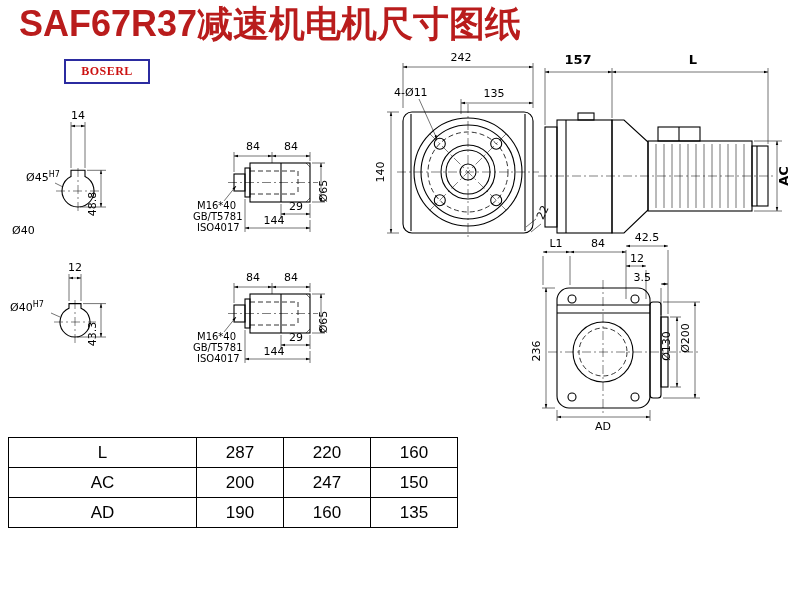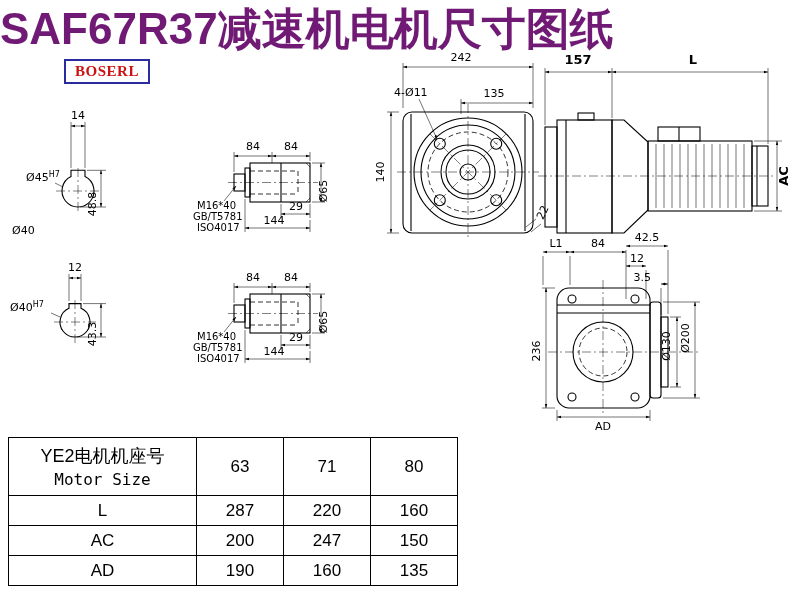--- a/index.html
+++ b/index.html
@@ -1,26 +1,26 @@
 <!DOCTYPE html>
 <html><head>
 <meta charset="utf-8">
 <style>
   * { margin:0; padding:0; box-sizing:border-box; }
   html,body { width:800px; height:589px; background:#ffffff; }
   body { position:relative; font-family:"Liberation Sans", sans-serif; overflow:hidden; }
 
-  .page-title { position:absolute; left:0; top:0px; font-size:44px; font-weight:700;
-                color:#701a75; font-family:"Liberation Sans", sans-serif; white-space:nowrap; }
+  .page-title { position:absolute; left:19px; top:0px; font-size:36px; font-weight:700;
+                color:#b91c1c; font-family:"Liberation Sans", sans-serif; white-space:nowrap; }
 
   .logo-box  { position:absolute; left:64px; top:59px; width:86px; height:25px;
                border:2px solid #2b2ba0; display:flex; align-items:center; justify-content:center;
                background:#fff; }
   .logo-text { color:#cc1111; font-family:"Liberation Serif", serif; font-weight:700;
-               font-size:15px; letter-spacing:0.5px; }
+               font-size:12px; letter-spacing:0.5px; }
 
   svg.canvas { position:absolute; left:0; top:0; }
 
   
   .ol  { fill:none; stroke:#000; stroke-width:1.1; }                       
   .tl  { fill:none; stroke:#000; stroke-width:0.55; }                      
   .dim { fill:none; stroke:#000; stroke-width:0.55; }                      
   .cl  { fill:none; stroke:#000; stroke-width:0.5; stroke-dasharray:9 3 2 3; } 
   .hid { fill:none; stroke:#000; stroke-width:0.8; stroke-dasharray:5 3; } 
   .dt  { font-family:"DejaVu Sans", sans-serif; font-size:11px; fill:#000; }
@@ -246,29 +246,20 @@
 </div>
 
 <table class="dims">
   <colgroup>
     <col style="width:188px">
       <col style="width:87px">
       <col style="width:87px">
       <col style="width:87px">
   </colgroup>
   <tbody>
-    <tr class="hd">
-      <td>
-        <div class="cn">YE2电机机座号</div>
-        <div class="en">Motor Size</div>
-      </td>
-      <td>63</td>
-      <td>71</td>
-      <td>80</td>
-    </tr>
     <tr class="rw">
       <td>L</td>
       <td>287</td>
       <td>220</td>
       <td>160</td>
     </tr>
     <tr class="rw">
       <td>AC</td>
       <td>200</td>
       <td>247</td>

